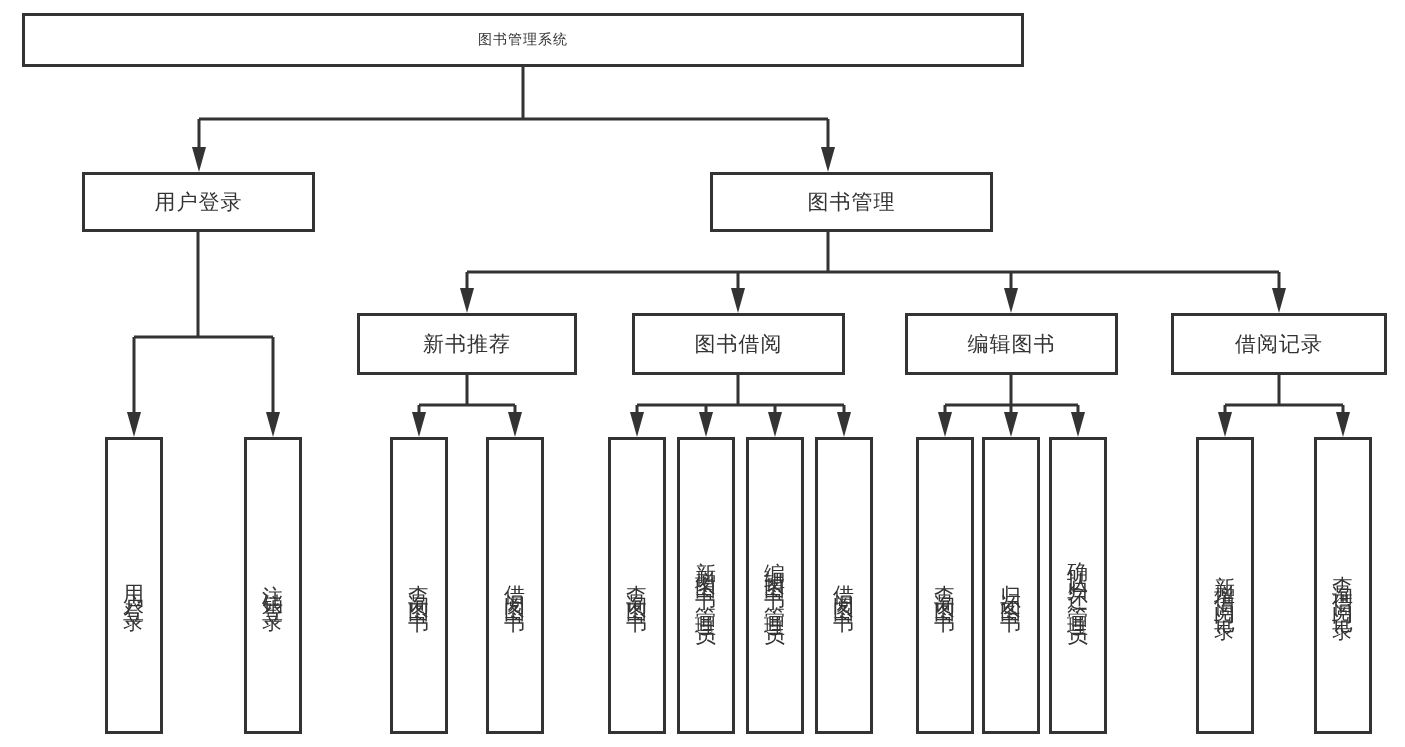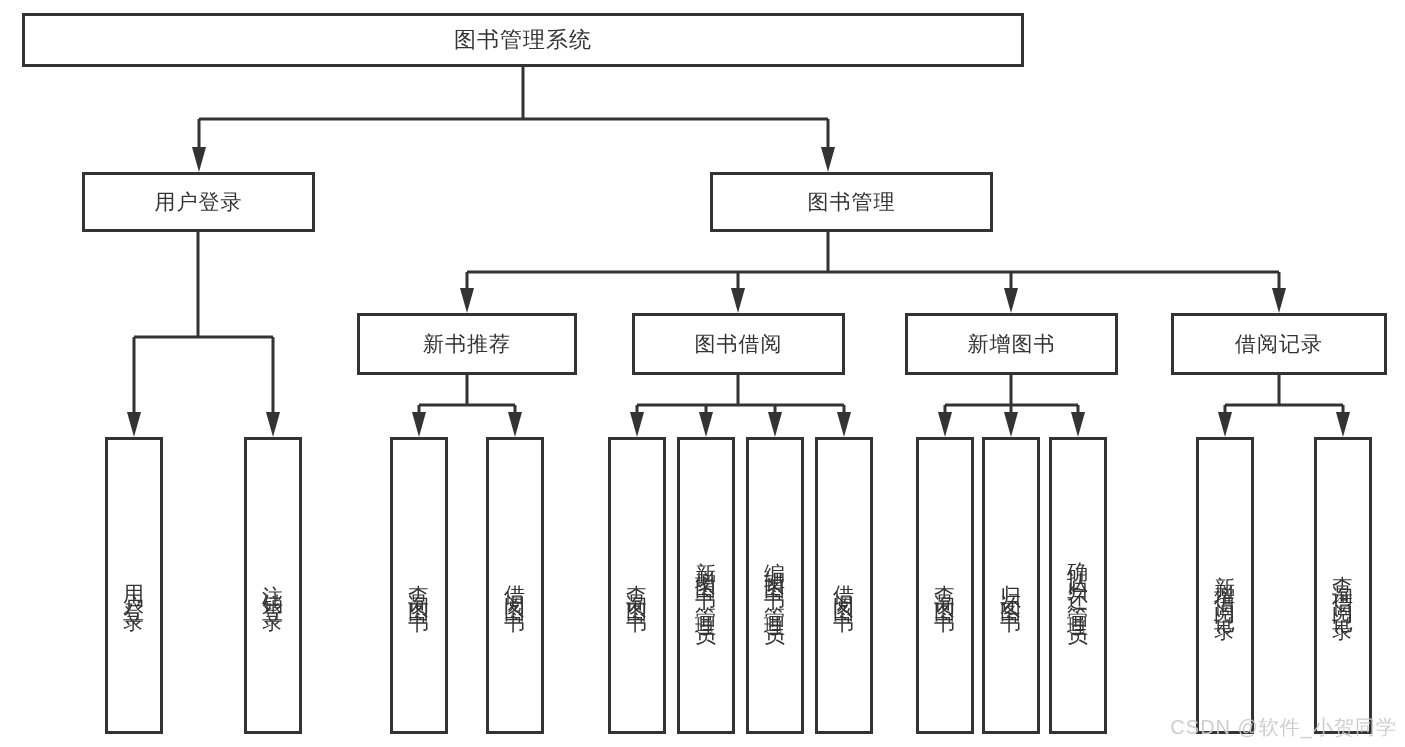--- a/index.html
+++ b/index.html
@@ -30,21 +30,21 @@
     align-items: center;
     justify-content: center;
     color: #333333;
     z-index: 2;
   }
   .node .lbl {
     font-size: 21px;
     letter-spacing: 1px;
     white-space: nowrap;
   }
-  .node.root .lbl { font-size: 22px; }
+  .node.root .lbl { font-size: 14px; }
   .leaf {
     position: absolute;
     box-sizing: border-box;
     border: 3px solid #333333;
     background: #ffffff;
     top: 437px;
     width: 58px;
     height: 297px;
     display: flex;
     align-items: center;
@@ -121,21 +121,21 @@
     <span class="lbl">图书管理</span>
   </div>
 
   <div class="node" style="left:632px; top:313px; width:213px; height:62px;">
     <span class="lbl">图书借阅</span>
   </div>
   <div class="node" style="left:357px; top:313px; width:220px; height:62px;">
     <span class="lbl">新书推荐</span>
   </div>
   <div class="node" style="left:905px; top:313px; width:213px; height:62px;">
-    <span class="lbl">新增图书</span>
+    <span class="lbl">编辑图书</span>
   </div>
   <div class="node" style="left:1171px; top:313px; width:216px; height:62px;">
     <span class="lbl">借阅记录</span>
   </div>
 
   <div class="leaf" style="left:105px;">
     <span class="vlbl">用户登录</span>
   </div>
   <div class="leaf" style="left:244px;">
     <span class="vlbl">注销登录</span>
@@ -171,15 +171,14 @@
     <span class="vlbl">确认归还（管理员）</span>
   </div>
 
   <div class="leaf" style="left:1196px;">
     <span class="vlbl">新增借阅记录</span>
   </div>
   <div class="leaf" style="left:1314px;">
     <span class="vlbl">查询借阅记录</span>
   </div>
 
-  <div class="watermark">CSDN @软件_小贺同学</div>
 
 </div>
 
 </body></html>

